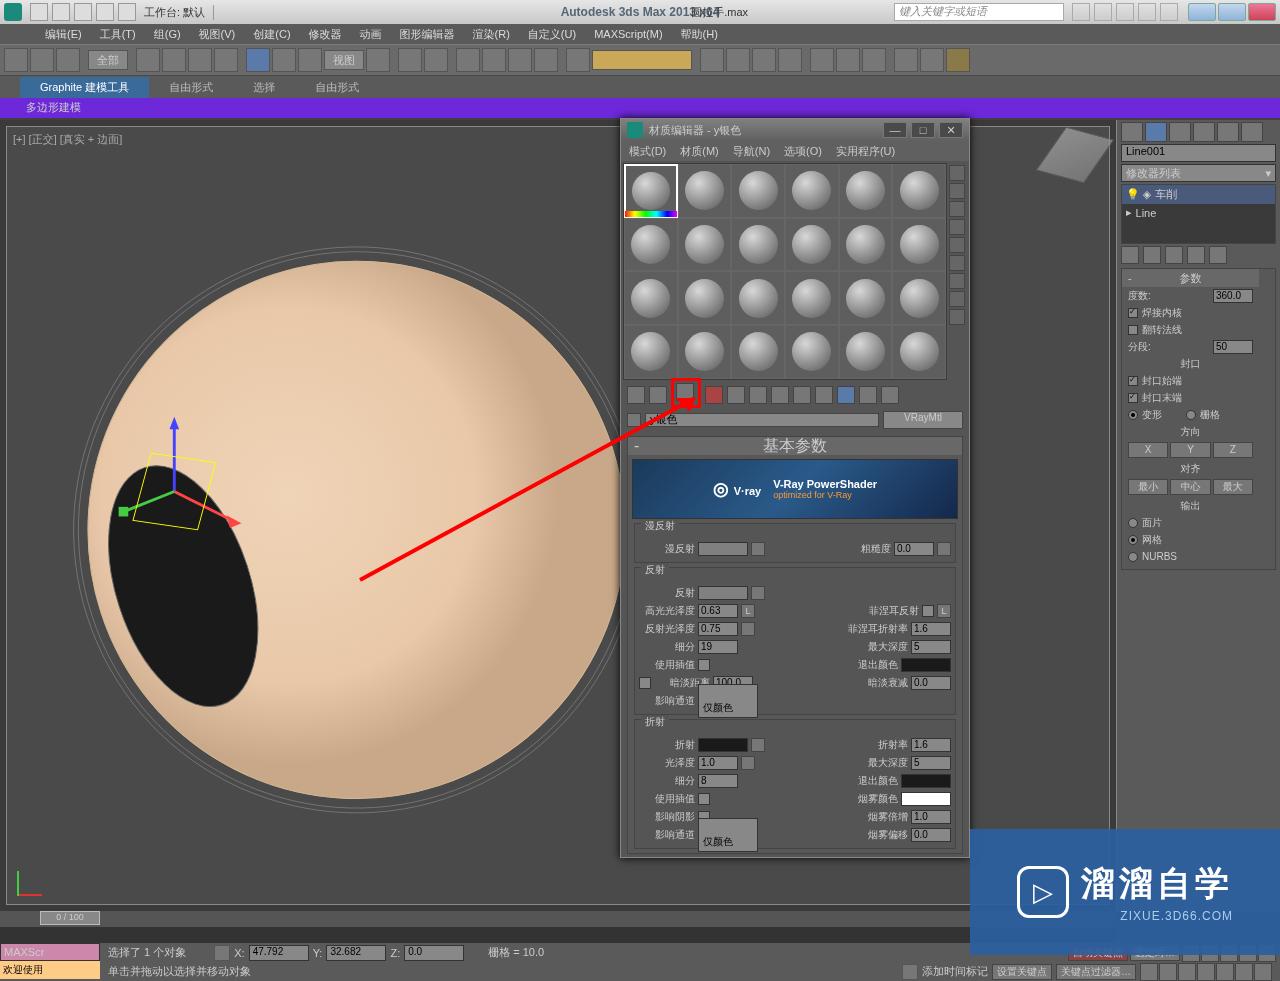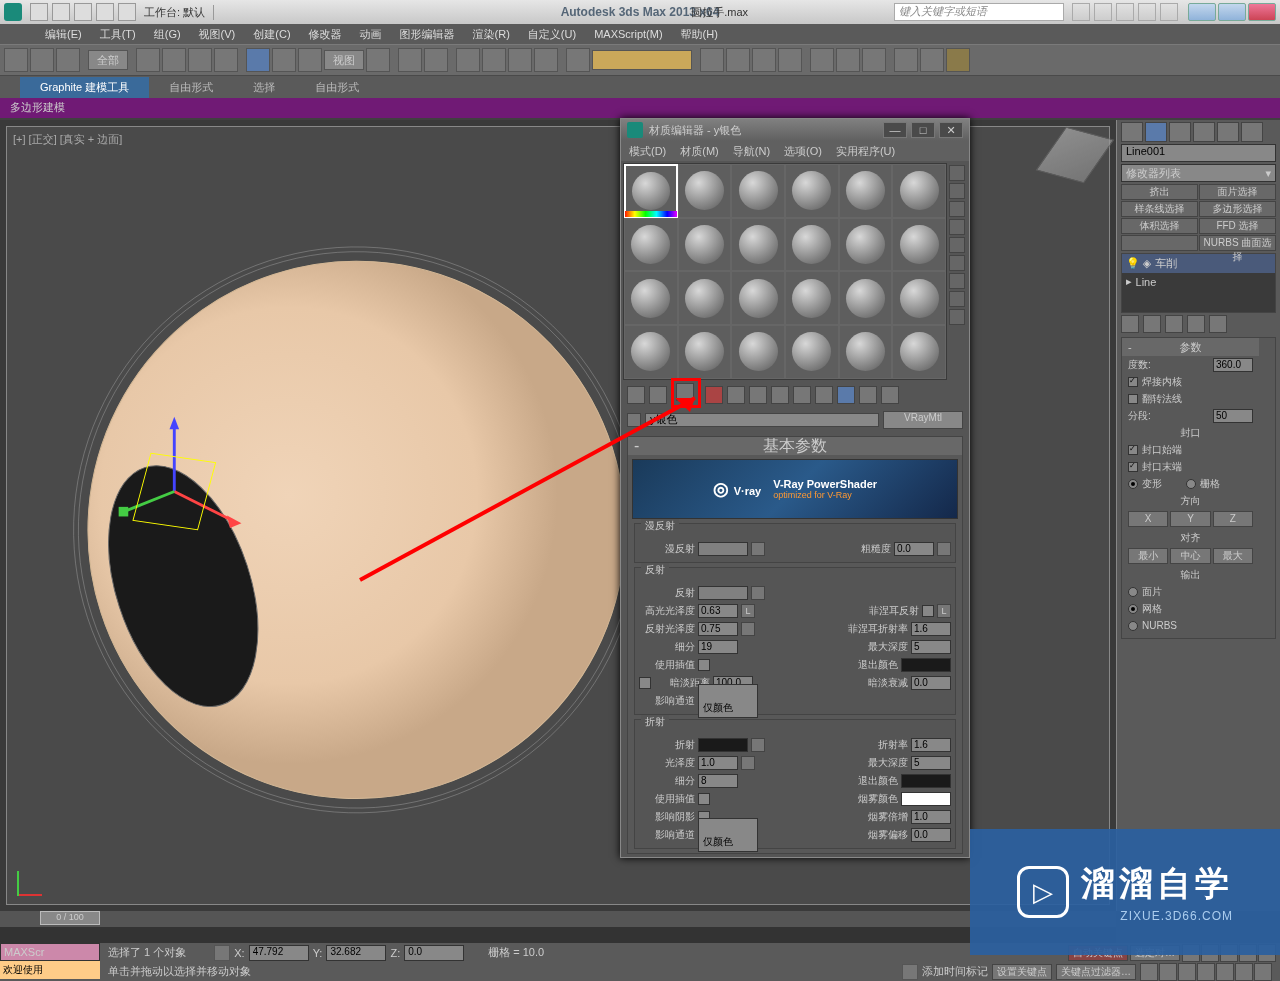--- a/index.html
+++ b/index.html
@@ -24,21 +24,21 @@
 
 .toolbar-main { height: 32px; background: #6a6a6a; border-top: 1px solid #7a7a7a; border-bottom: 1px solid #4a4a4a; display: flex; align-items: center; padding: 0 4px; gap: 2px; }
 .tool-btn { width: 24px; height: 24px; border: 1px solid #555; background: #777; }
 .tool-sep { width: 4px; }
 .tool-combo { background: #888; border: 1px solid #555; height: 20px; padding: 0 8px; display: flex; align-items: center; }
 
 .ribbon { height: 22px; background: #5a5a5a; display: flex; padding-left: 20px; align-items: center; }
 .ribbon-tab { padding: 3px 20px; color: #bbb; }
 .ribbon-tab.active { background: #3a6a9a; color: #fff; }
 
-.panel-sub { height: 20px; background: #701a75; padding: 2px 10px; color: #ccc; }
+.panel-sub { height: 20px; background: #6d28d9; padding: 2px 26px; color: #ccc; }
 
 .main-area { position: absolute; left: 0; top: 120px; right: 164px; bottom: 70px; background: #3a3a3a; }
 .viewport { position: absolute; left: 6px; top: 6px; right: 6px; bottom: 6px; background: #4a4a4a; border: 1px solid #888; }
 .vp-label { position: absolute; left: 6px; top: 5px; color: #aaa; font-size: 11px; }
 
 .gizmo { position: absolute; left: 10px; bottom: 8px; width: 36px; height: 36px; }
 .gizmo::before { content: ''; position: absolute; left: 0; bottom: 0; width: 25px; height: 2px; background: #d33; }
 .gizmo::after { content: ''; position: absolute; left: 0; bottom: 0; width: 2px; height: 25px; background: #4c4; }
 
 .mat-editor { position: absolute; left: 620px; top: 118px; width: 350px; height: 740px; background: #555; border: 1px solid #888; box-shadow: 0 0 8px #000; z-index: 10; }
@@ -472,30 +472,20 @@
     <div></div>
     <div></div>
     <div></div>
     <div></div>
   </div>
   <div class="cmd-name">Line001</div>
   <div class="cmd-combo">
       <span>修改器列表</span>
       <span class="dd">▾</span>
     </div>
-  <div class="mod-btns">
-    <div>挤出</div>
-    <div>面片选择</div>
-    <div>样条线选择</div>
-    <div>多边形选择</div>
-    <div>体积选择</div>
-    <div>FFD 选择</div>
-    <div></div>
-    <div>NURBS 曲面选择</div>
-  </div>
   <div class="mod-stack">
     <div class="stack-row sel">
         <span>💡 ◈</span>
         <span>车削</span>
       </div>
     <div class="stack-row">
         <span>▸</span>
         <span>Line</span>
       </div>
   </div>

